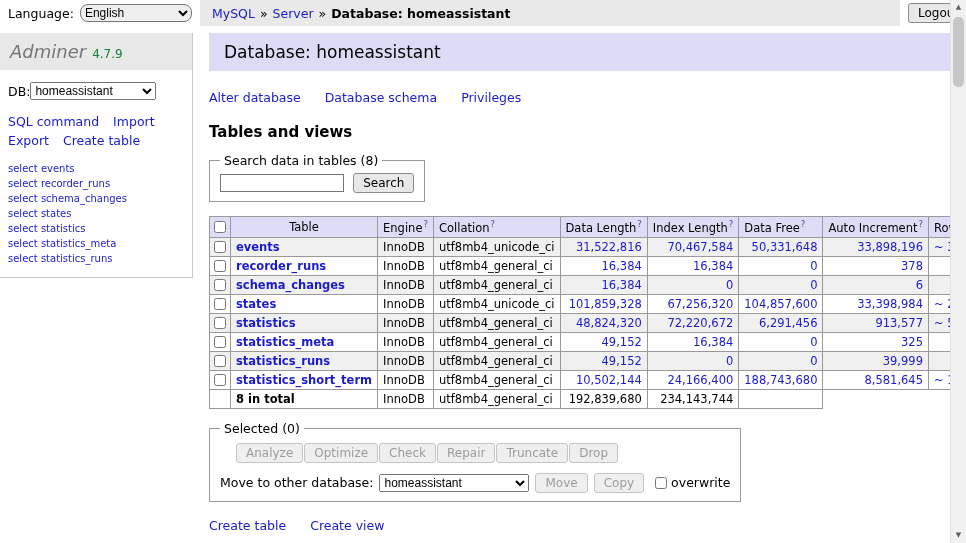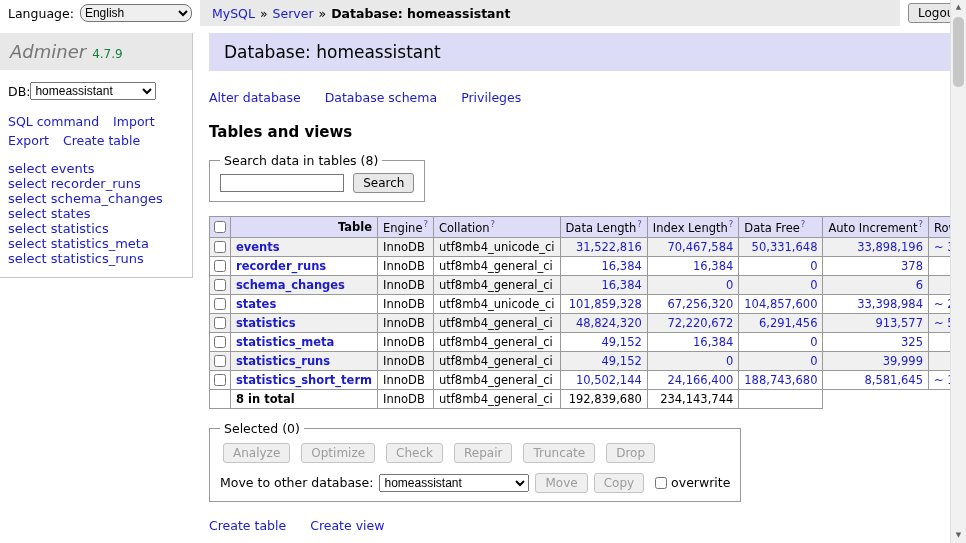--- a/index.html
+++ b/index.html
@@ -24,47 +24,47 @@
   .layout{ display:flex; margin-top:7px; align-items:flex-start; }
   .sidebar{ width:193px; flex:0 0 193px; border-right:1px solid #c9c9c9; border-bottom:1px solid #c9c9c9; }
   .sidebar h1{ margin:0; background:#e8e8e8; padding:8px 10px; font-size:18px; font-weight:normal; font-style:italic; color:#767676; }
   .sidebar h1 .ver{ font-size:12px; font-style:normal; color:#15803d; margin-left:6px; }
   .side-body{ padding:12px 8px 10px 8px; }
   .db-row{ display:flex; align-items:center; margin-bottom:14px; font-size:12.5px; }
   .db-row select{ width:126px; font-size:12px; }
   .side-actions-row{ margin:0 0 4px; }
   .side-actions-row a{ margin-right:14px; font-size:12.5px; }
   .tables-list{ margin-top:14px; }
-  .tlink-row{ margin:0 0 1px; font-size:13px; line-height:14px; white-space:nowrap; }
+  .tlink-row{ margin:0 0 1px; font-size:10px; line-height:14px; white-space:nowrap; }
 
   
   .main{ flex:1; padding:0 66px 0 16px; }
   h2.page-title{ margin:0 0 19px; background:var(--hbg); padding:9px 15px; font-size:17px; font-weight:normal; }
   .link-row a{ margin-right:24px; font-size:12.5px; }
   h3{ font-size:15px; margin:18px 0 10px; font-weight:bold; }
   fieldset{ display:inline-block; border:1px solid #999; padding:5px 10px 8px; margin:2px 0 6px; }
   legend{ font-size:12.5px; padding:0 4px; }
   .search-fieldset input[type=text]{ width:124px; height:18px; border:1px solid #777; font-size:12px; padding:1px 3px; margin-right:5px; }
   button{ font-family:inherit; font-size:12px; padding:2px 9px; background:#e8e8e8; border:1px solid #8c8c8c; border-radius:3px; color:#000; cursor:pointer; }
   button:disabled{ color:#9c9c9c; background:#efefef; border-color:#c4c4c4; cursor:default; }
 
   table{ border-collapse:collapse; font-size:11.5px; margin:8px 0 10px; }
   th,td{ border:1px solid #999; padding:2px 5px; height:14px; white-space:nowrap; }
   thead th, thead td{ background:var(--thbg); font-weight:normal; text-align:left; }
-  thead th.col-table{ font-weight:bold; text-align:right; min-width:100px; }
+  thead th.col-table{ font-weight:normal; text-align:center; min-width:100px; }
   sup.help{ font-size:8.5px; color:#4a4aa0; margin-left:1px; cursor:pointer; }
   td.chk{ text-align:center; padding:0 3px; }
   input[type=checkbox]{ width:12px; height:12px; margin:1px; vertical-align:middle; }
   td.num{ text-align:right; }
   a.tname{ font-weight:bold; }
   tr.odd td{ background:var(--alt); }
   tfoot th.ftotal{ text-align:left; font-weight:bold; background:#fff; }
   tfoot td{ background:#fff; }
 
-  .selected-fieldset .btn-row{ display:flex; gap:11px; margin:2px 3px 10px; }
+  .selected-fieldset .btn-row{ display:flex; gap:1px; margin:2px 16px 10px; }
   .move-row{ display:flex; align-items:center; gap:6px; font-size:12.5px; }
   .move-row select{ width:150px; font-size:12px; }
   .overwrite{ display:flex; align-items:center; gap:3px; margin-left:4px; }
 
   
   .scrollbar{ position:absolute; top:0; right:0; width:16px; height:543px; background:#f1f1f1; border-left:1px solid #e2e2e2; }
   .sb-btn{ height:15px; text-align:center; font-size:7px; color:#606060; line-height:15px; user-select:none; }
   .sb-btn.down{ position:absolute; bottom:0; left:0; right:0; }
   .sb-thumb{ position:absolute; top:17px; left:2px; width:11px; height:70px; background:#c6c6c6; border-radius:5px; }
 </style>

